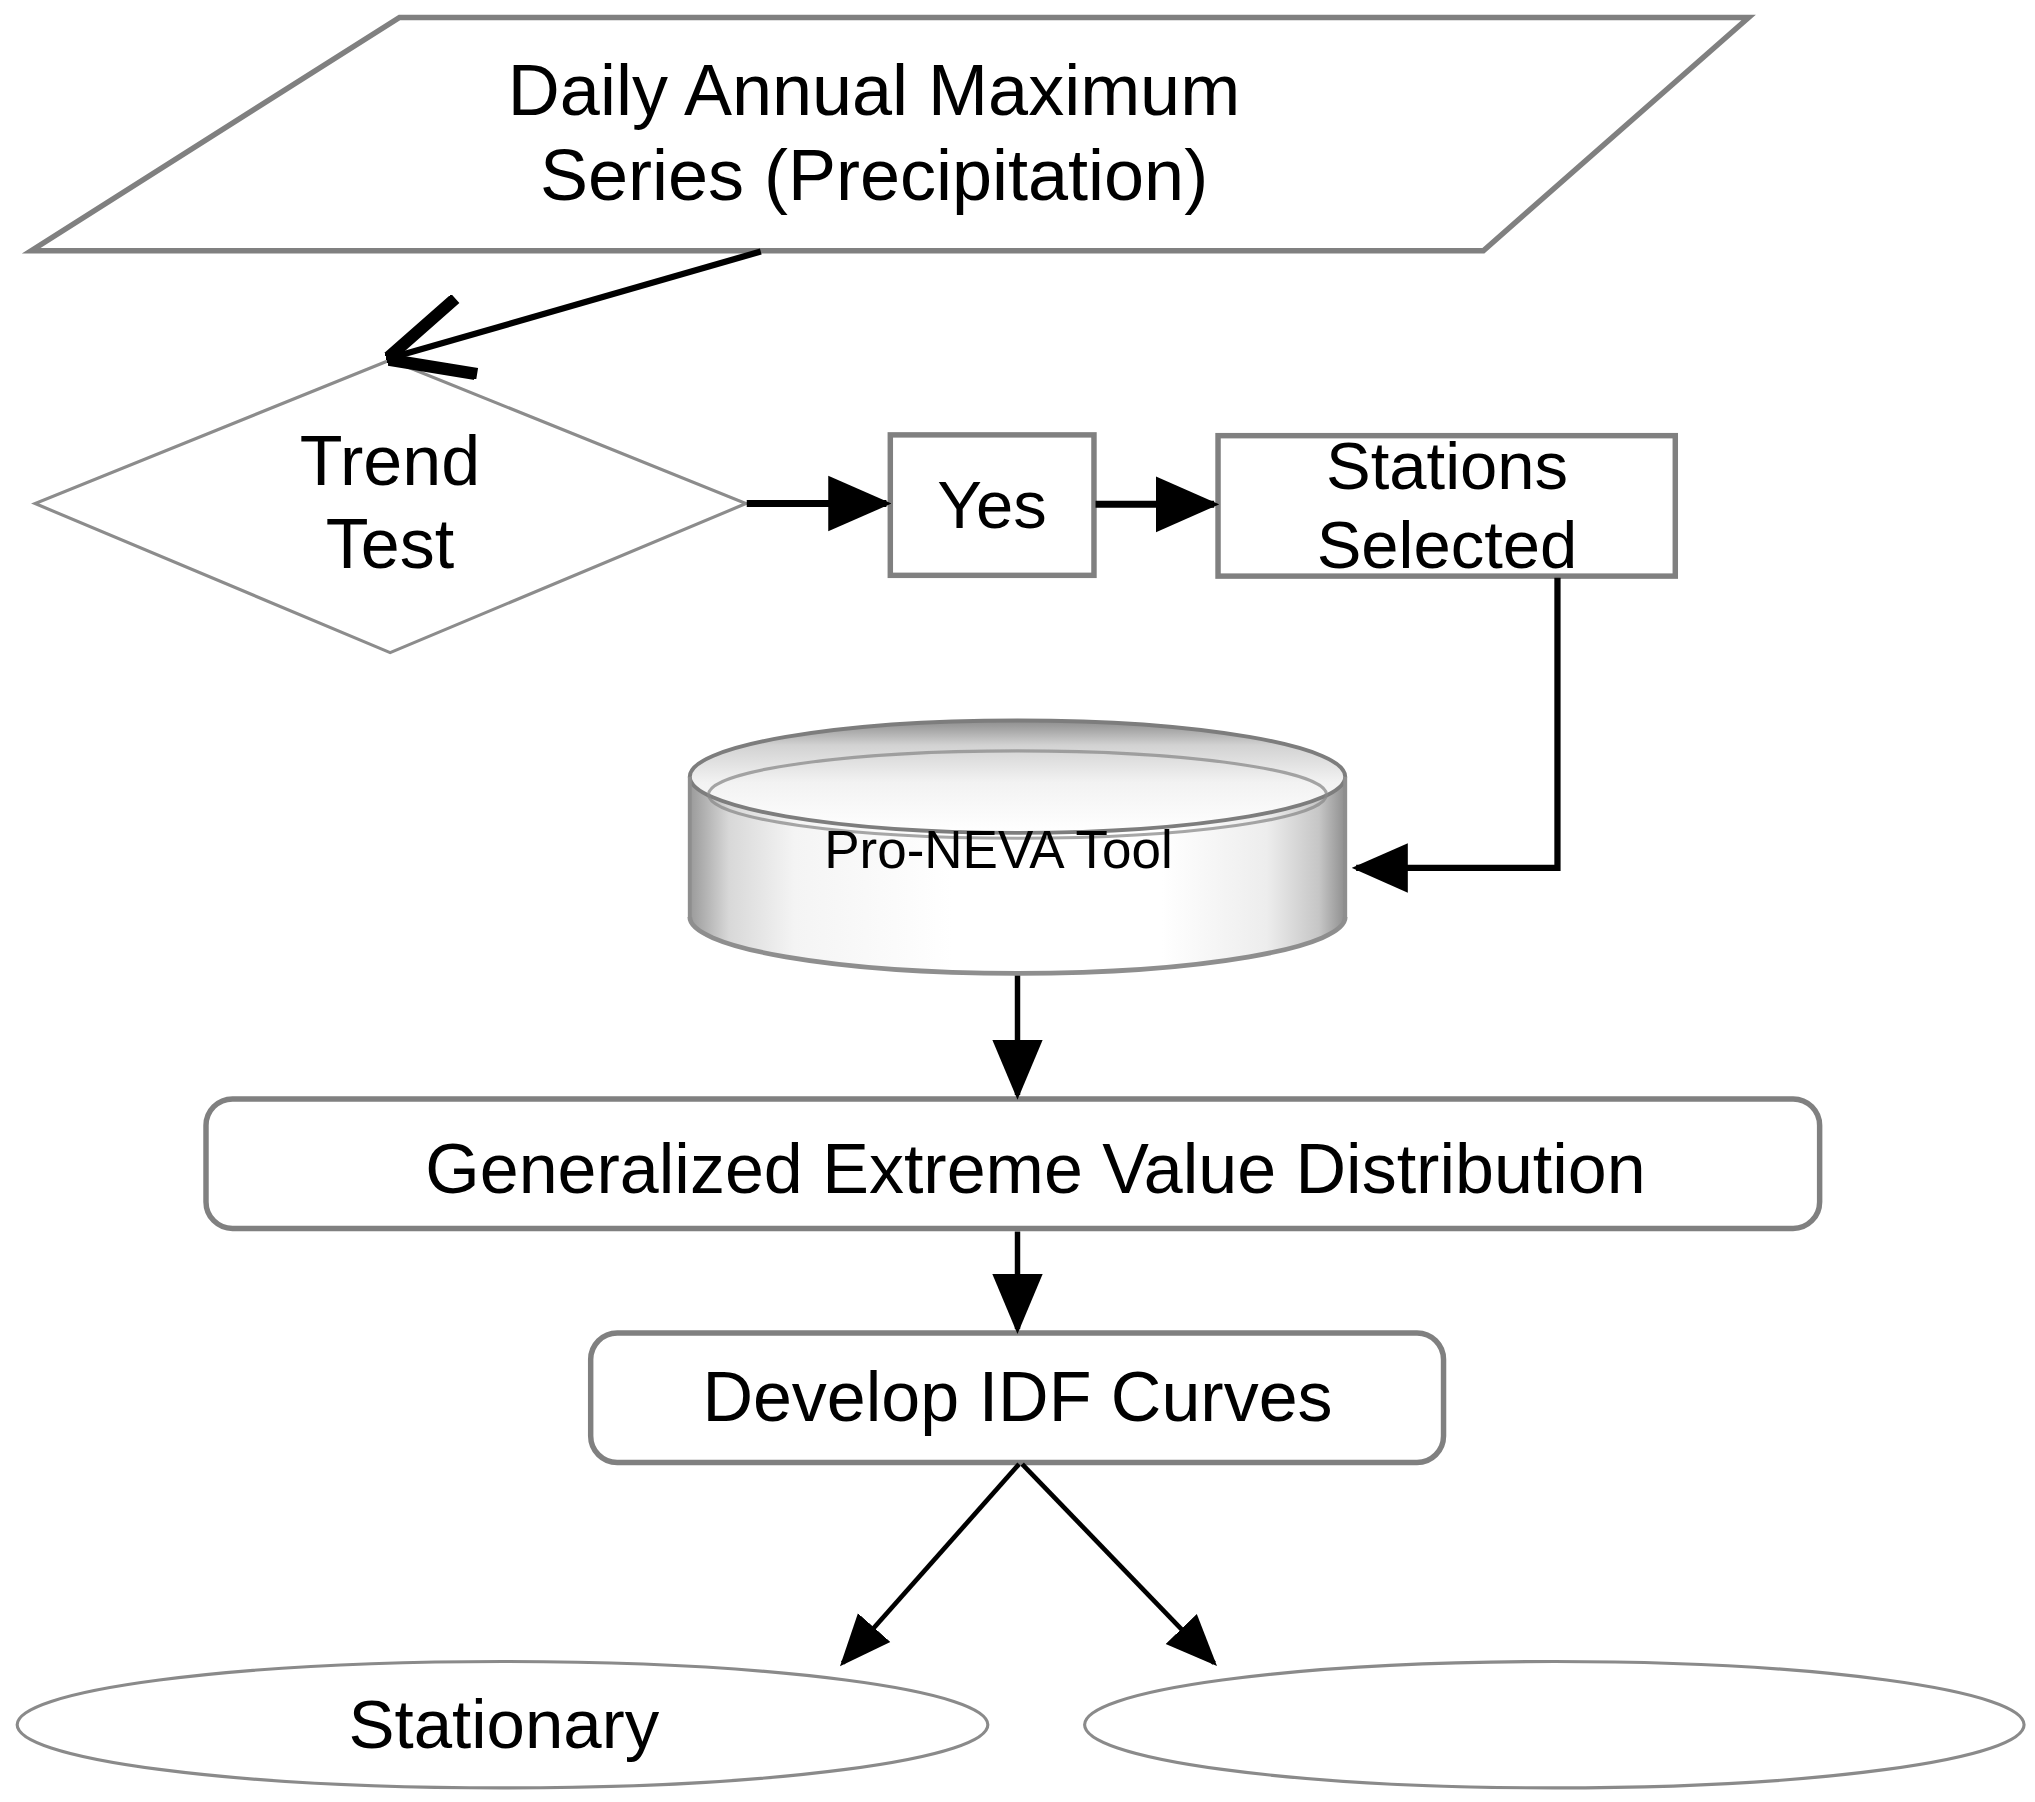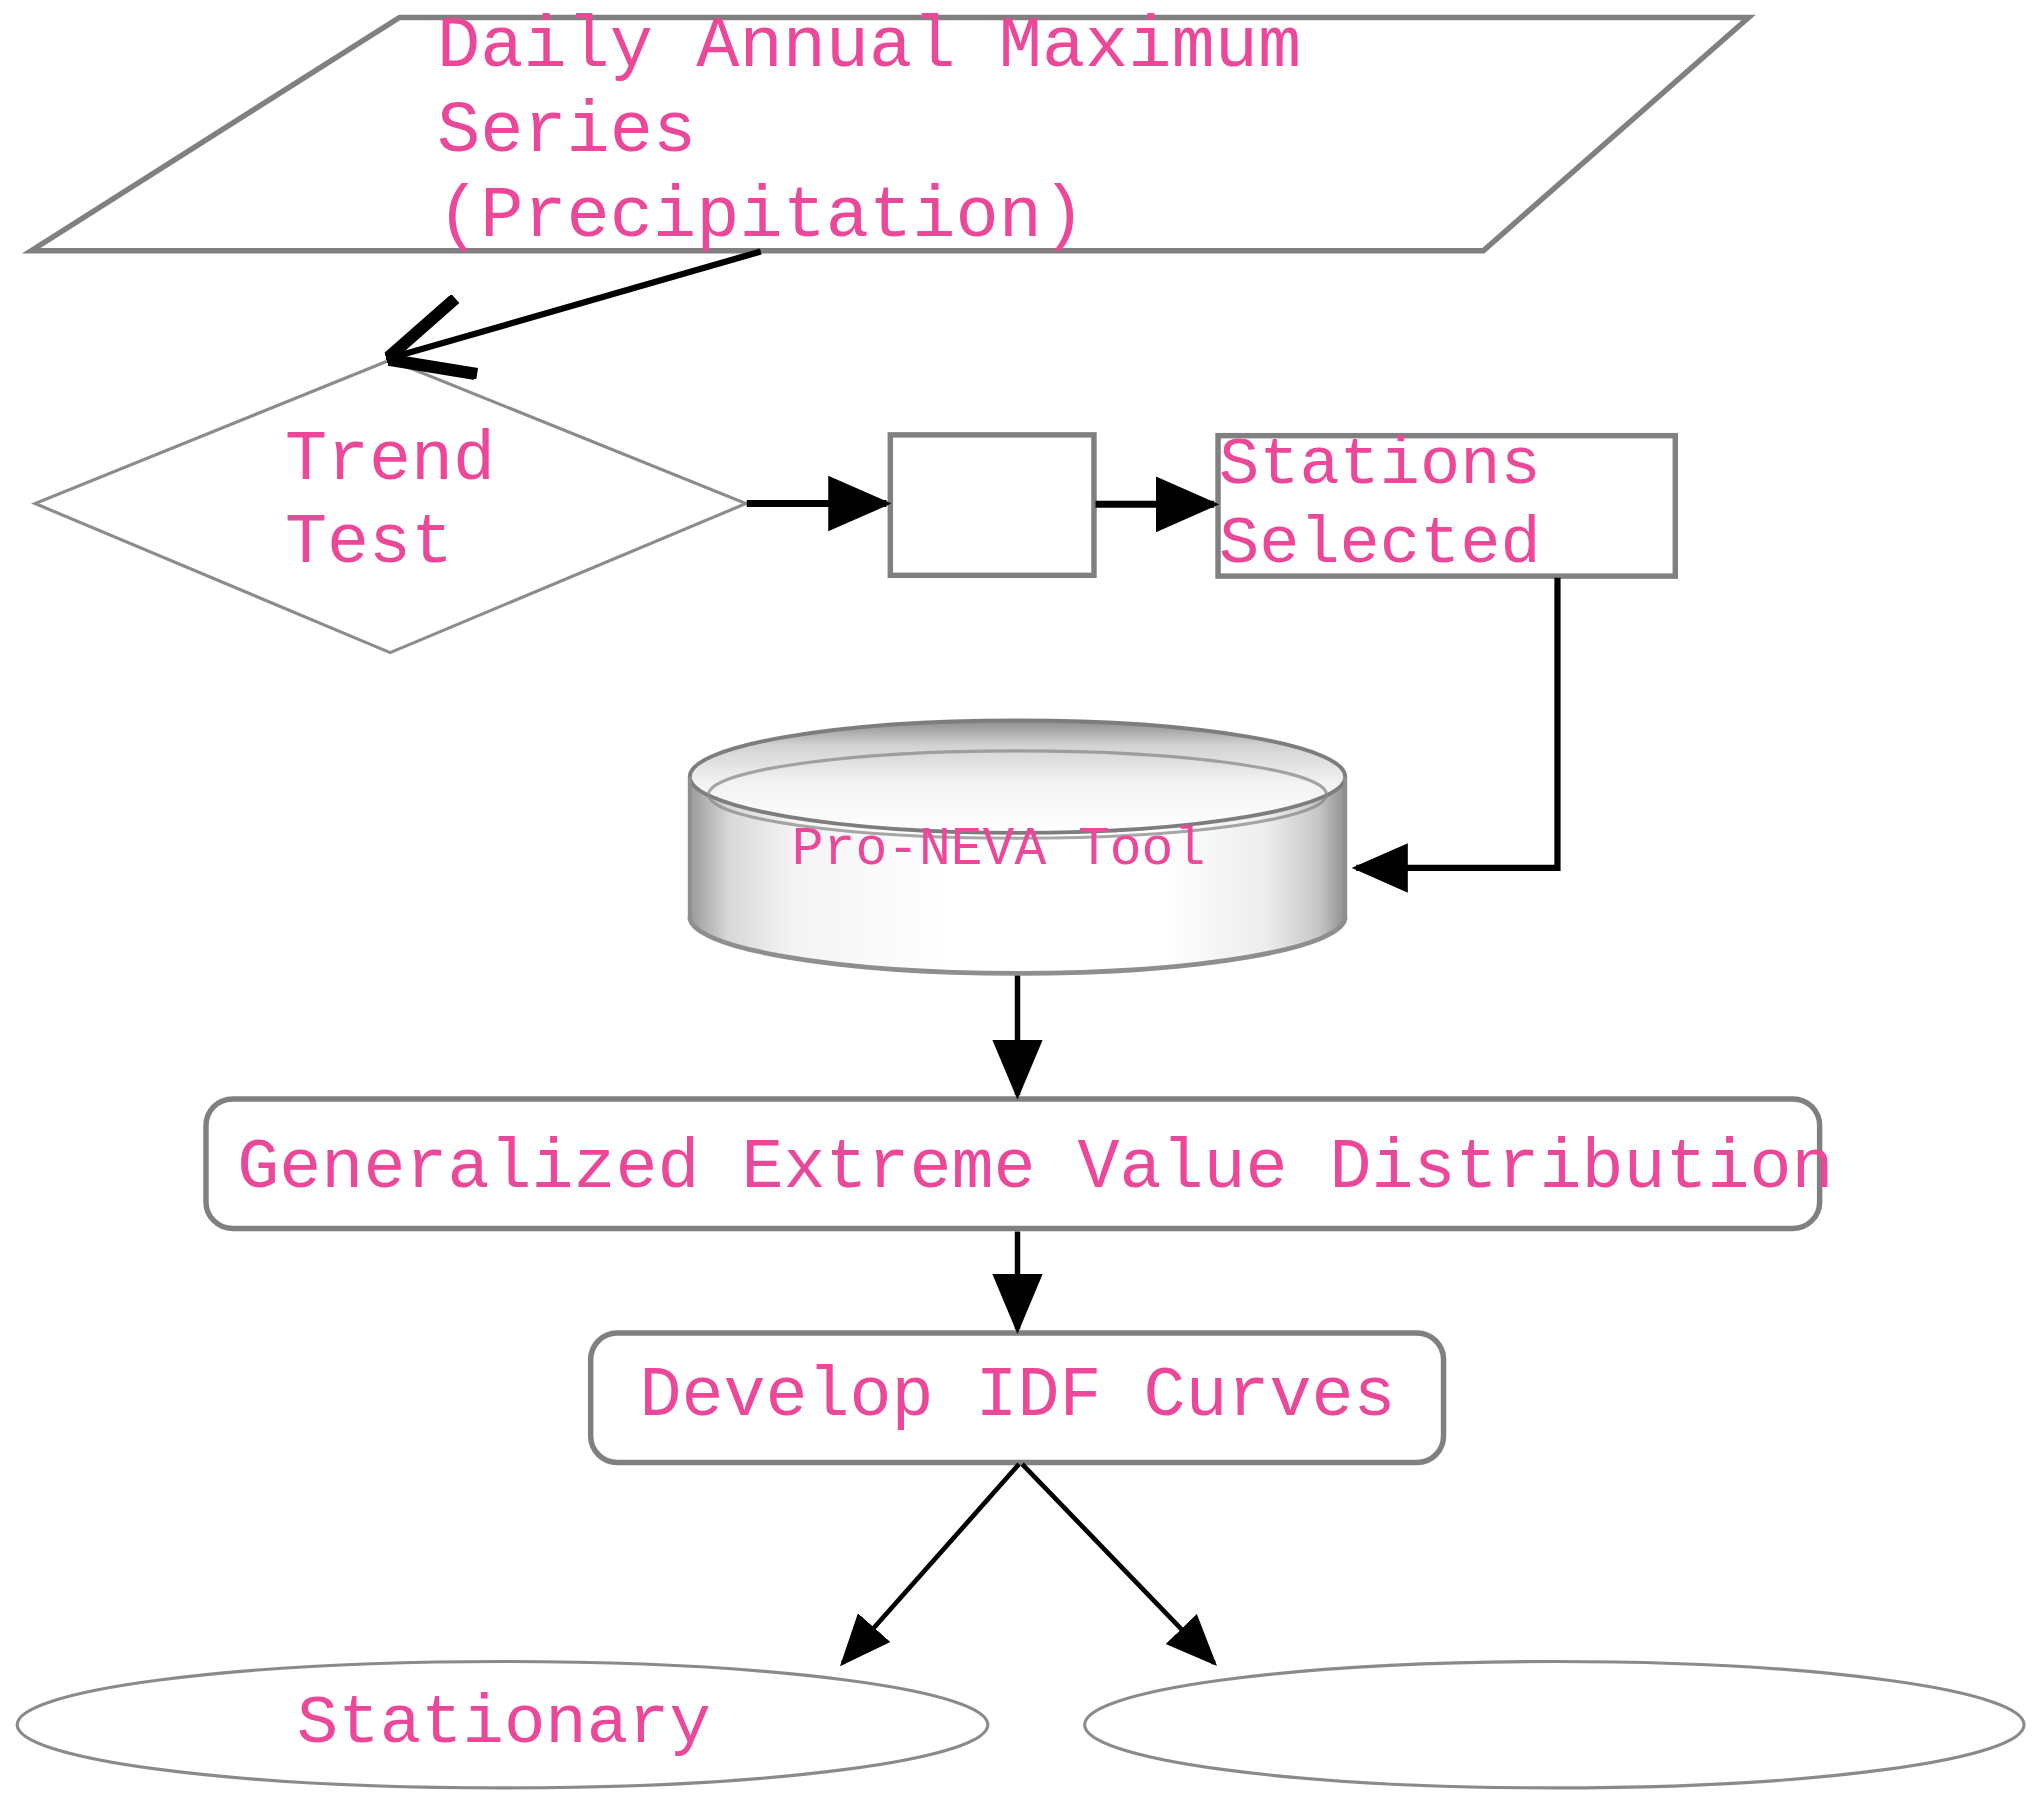--- a/index.html
+++ b/index.html
@@ -20,22 +20,23 @@
     left: 0;
     top: 0;
     width: 2035px;
     height: 1803px;
   }
   .node-label {
     position: absolute;
     display: flex;
     align-items: center;
     justify-content: center;
-    color: #ec4899;
-    font-family: Liberation Mono, monospace;
+    text-align: center;
+    color: #000000;
+    font-family: Liberation Sans, sans-serif;
     line-height: 1.18;
     white-space: pre-line;
     pointer-events: none;
   }
   
   #lbl-source   { left: 437px;  top: 31px;   width: 874px; height: 203px; font-size: 72px; }
   #lbl-trend    { left: 187px;  top: 390px;  width: 406px;  height: 226px; font-size: 70px; }
   #lbl-yes      { left: 890px; top: 435px;  width: 204px;  height: 140px; font-size: 67px; }
   #lbl-stations { left: 1219px; top: 435px;  width: 456px;  height: 140px; font-size: 67px; }
   #lbl-proneva  { left: 690px;  top: 780px; width: 617px;  height: 140px; font-size: 53px; }
@@ -128,20 +129,21 @@
 
     <path d="M 1310 1876 L 1556 2131" fill="none" stroke="#000000" stroke-width="6" marker-end="url(#arrow-thin)"></path>
   </svg>
 
   <div class="node-label" id="lbl-source">Daily Annual Maximum
 Series (Precipitation)</div>
 
   <div class="node-label" id="lbl-trend">Trend
 Test</div>
 
+  <div class="node-label" id="lbl-yes">Yes</div>
 
   <div class="node-label" id="lbl-stations">Stations Selected</div>
 
   <div class="node-label" id="lbl-proneva">Pro-NEVA Tool</div>
 
   <div class="node-label" id="lbl-gev">Generalized Extreme Value Distribution</div>
 
   <div class="node-label" id="lbl-stat">Stationary</div>
 
   <div class="node-label" id="lbl-idf">Develop IDF Curves</div>

